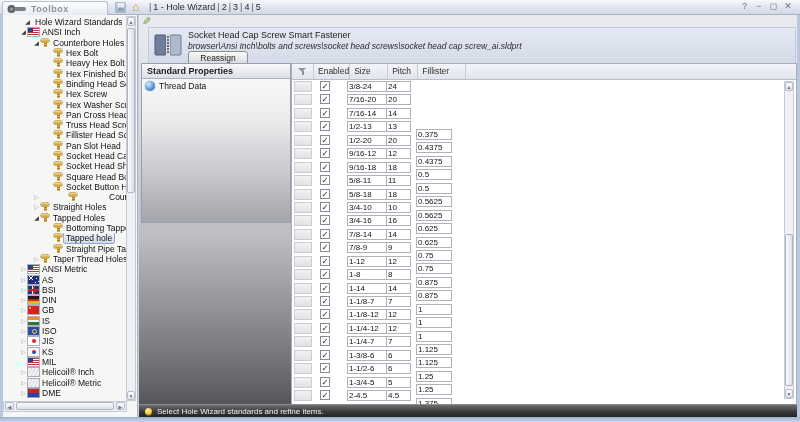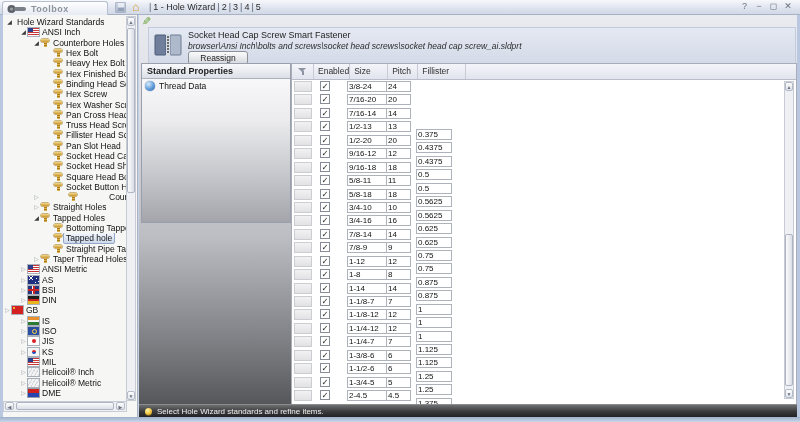--- a/index.html
+++ b/index.html
@@ -152,21 +152,21 @@
     <div class="win-controls">
       <span>?</span>
       <span>−</span>
       <span>◻</span>
       <span>✕</span>
     </div>
   </div>
 
   <div class="tree-panel">
     <div class="tree" id="standards-tree">
-        <div class="tree-row" style="padding-left: 2px;">
+        <div class="tree-row" style="padding-left: 20px;">
           <span class="tree-arrow expanded">◢</span>
           <span class="tree-label">Hole Wizard Standards</span>
         </div>
         <div class="tree-row" style="padding-left: 16px;">
           <span class="tree-arrow expanded">◢</span>
           <span class="tree-icon flag flag-us"></span>
           <span class="tree-label">ANSI Inch</span>
         </div>
         <div class="tree-row" style="padding-left: 29px;">
           <span class="tree-arrow expanded">◢</span>
@@ -291,21 +291,21 @@
         <div class="tree-row" style="padding-left: 16px;">
           <span class="tree-arrow collapsed">▷</span>
           <span class="tree-icon flag flag-uk"></span>
           <span class="tree-label">BSI</span>
         </div>
         <div class="tree-row" style="padding-left: 16px;">
           <span class="tree-arrow collapsed">▷</span>
           <span class="tree-icon flag flag-de"></span>
           <span class="tree-label">DIN</span>
         </div>
-        <div class="tree-row" style="">
+        <div class="tree-row" style="padding-left: 16px;">
           <span class="tree-arrow collapsed">▷</span>
           <span class="tree-icon flag flag-cn"></span>
           <span class="tree-label">GB</span>
         </div>
         <div class="tree-row" style="padding-left: 16px;">
           <span class="tree-arrow collapsed">▷</span>
           <span class="tree-icon flag flag-in"></span>
           <span class="tree-label">IS</span>
         </div>
         <div class="tree-row" style="padding-left: 16px;">

